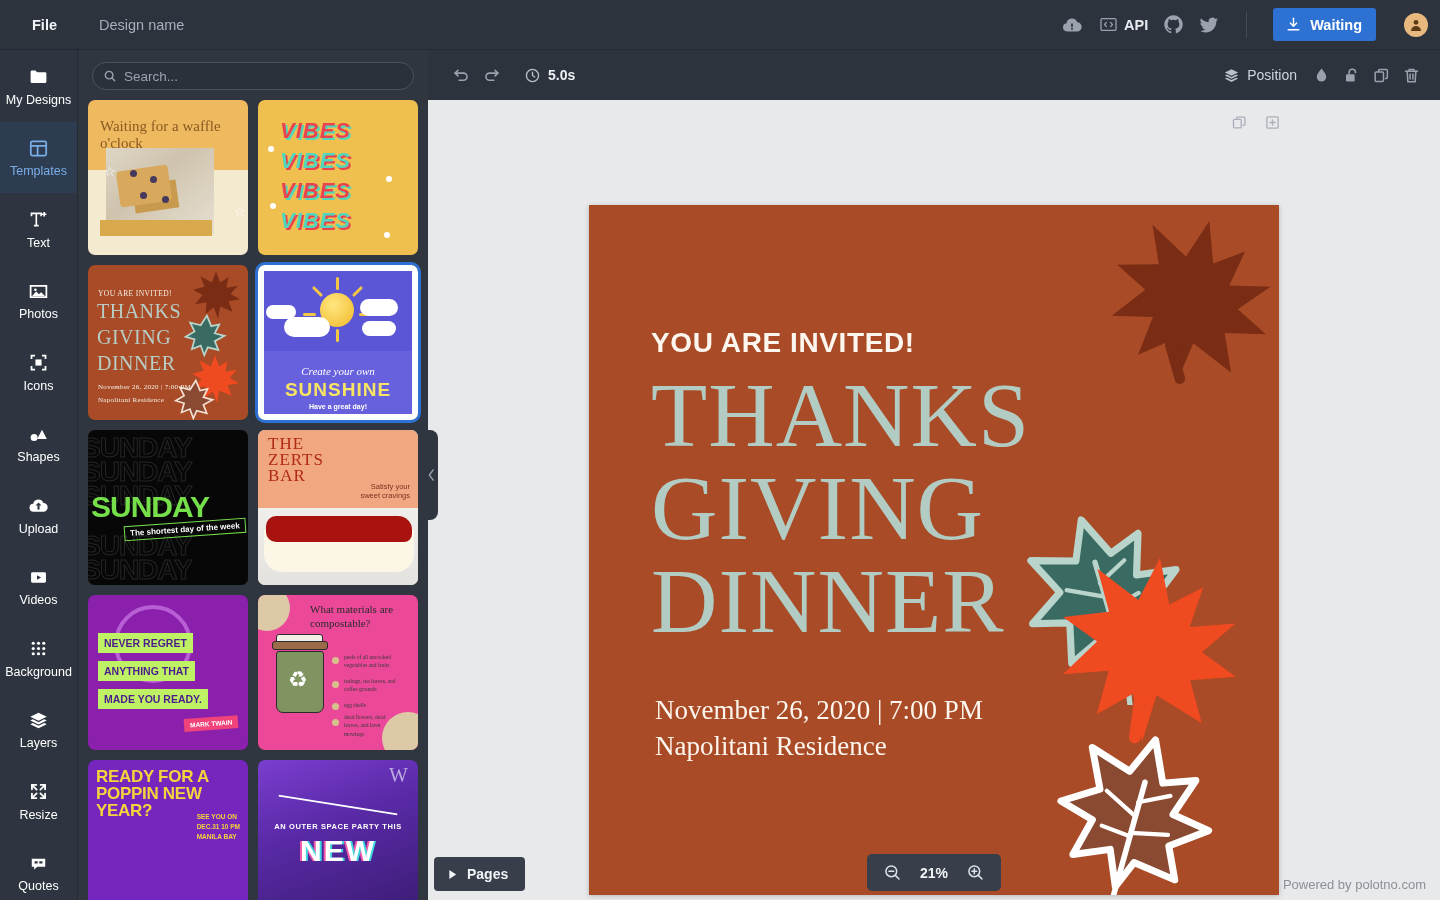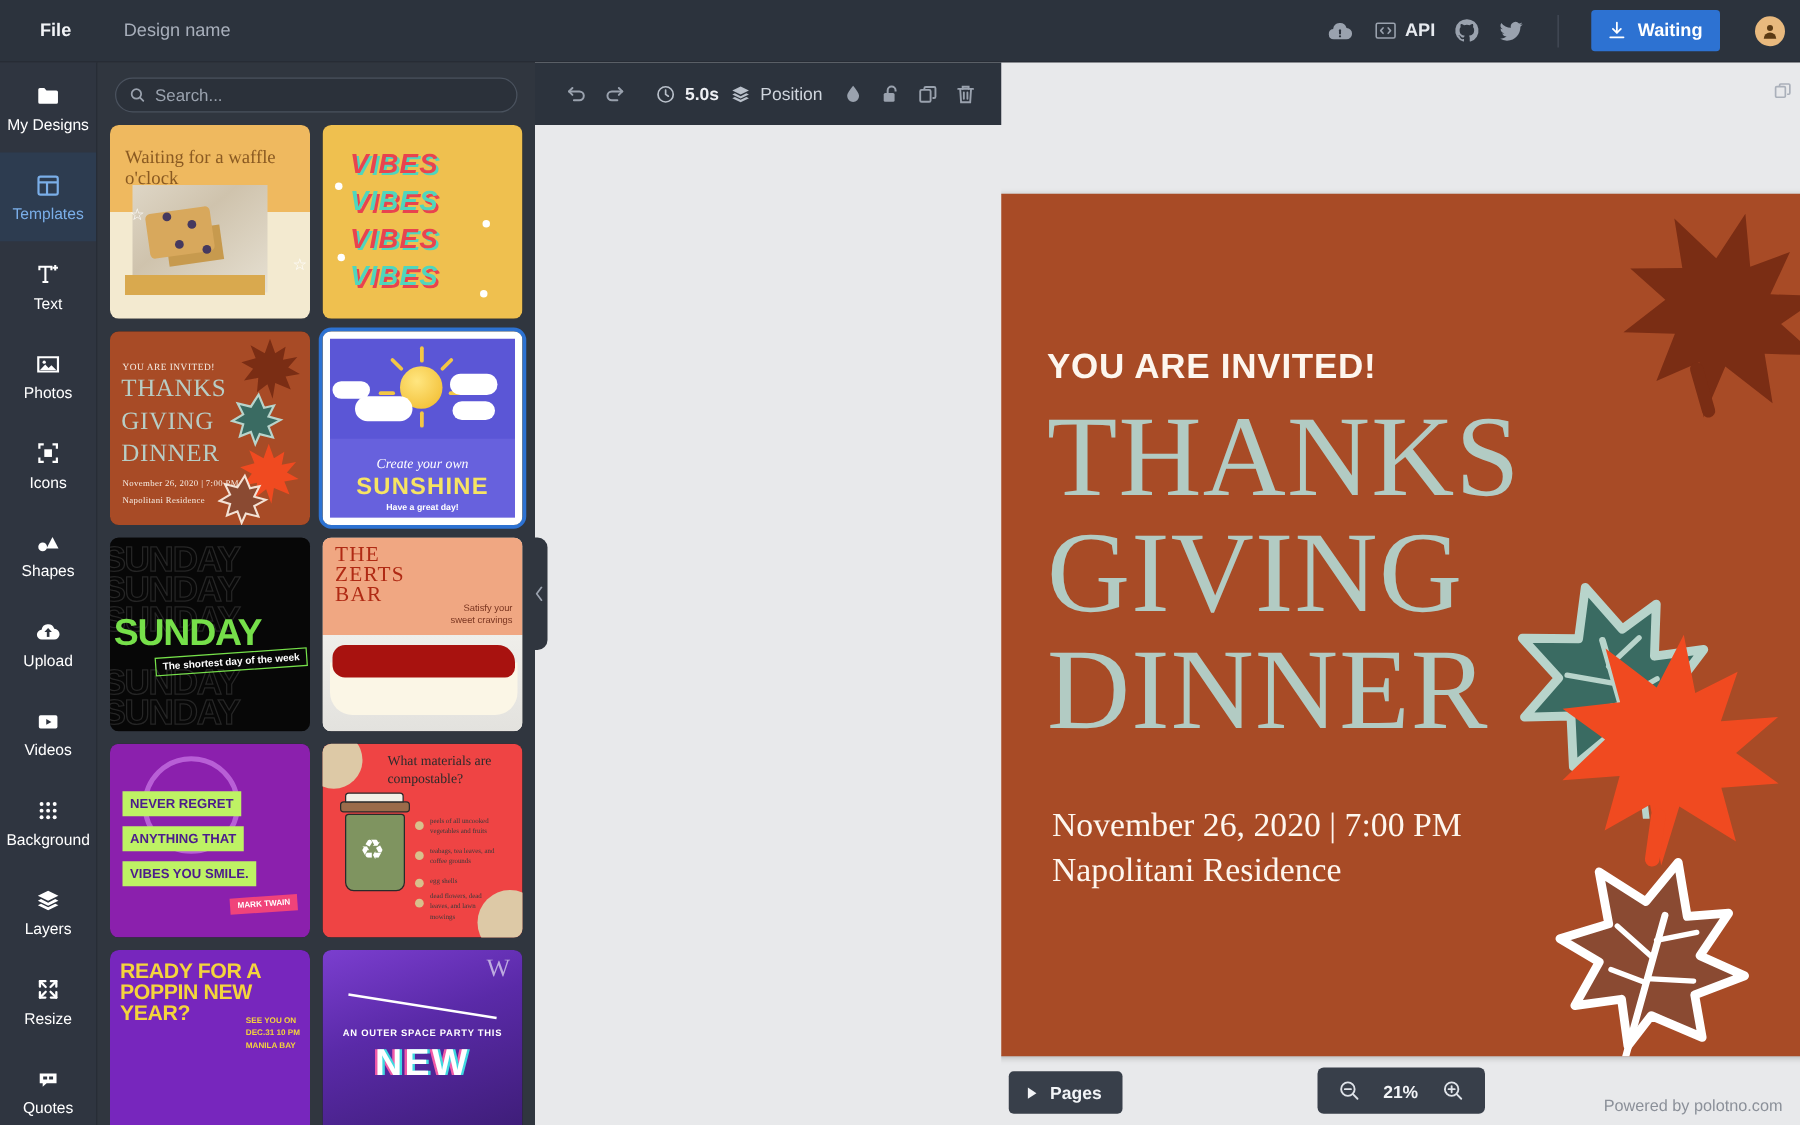--- a/index.html
+++ b/index.html
@@ -189,21 +189,21 @@
   
   .t-regret { background: #8b20ad; }
   .t-regret .ring { position:absolute; left:26px; top:10px; width:78px;height:78px;border-radius:50%;
     border:4px solid #b85fd6; }
   .t-regret .bar { position:absolute; left:10px; background:#bef264; color:#4b1c8c;
     font-weight:800; font-size:10.5px; padding:4px 6px; }
   .t-regret .tag { position:absolute; right:10px; top:122px; background:#f0437a; color:#fff;
     font-weight:800; font-size:6.5px; padding:3px 6px; transform:rotate(-4deg); }
 
   
-  .t-comp { background: #ef4444; }
+  .t-comp { background: #ec4899; }
   .t-comp .blob { position:absolute; border-radius:50%; background:#ddc9a6; }
   .t-comp .q { position:absolute; left:52px; top:8px; right:6px;
     font-family:"Liberation Serif",serif; font-size:11px; color:#2b2b2b; line-height:1.25; }
   .t-comp .bin { position:absolute; left:18px; top:56px; width:48px; height:62px;
     background:#7f9460; border-radius:3px 3px 7px 7px; border:1.5px solid #2a2a2a; }
   .t-comp .lid { position:absolute; left:14px; top:46px; width:56px; height:9px;
     background:#9b6b4a; border-radius:3px; border:1.5px solid #2a2a2a; }
   .t-comp .lid2 { position:absolute; left:18px; top:39px; width:47px; height:8px;
     background:#f2efe6; border-radius:3px 3px 0 0; border:1.5px solid #2a2a2a; }
   .t-comp .recy { position:absolute; left:30px; top:72px; font-size:22px; color:#fff; }
@@ -232,21 +232,21 @@
 
   .panel-handle {
     position: absolute; right: -10px; top: 50%; transform: translateY(-50%);
     width: 14px; height: 90px; background: #30363f;
     border-radius: 0 8px 8px 0;
     display: flex; align-items: center; justify-content: center;
     color: #9aa2ae; font-size: 12px; cursor: pointer; z-index: 5;
   }
 
   
-  .workspace { flex: 1; background: #e8e9eb; display: flex; flex-direction: row; min-width: 0; position: relative; }
+  .workspace { flex: 1; background: #e8e9eb; display: flex; flex-direction: column; min-width: 0; position: relative; }
   .ws-toolbar {
     height: 50px; flex: 0 0 50px; background: #2c333d;
     display: flex; align-items: center; padding: 0 14px 0 18px; gap: 0;
   }
   .tb-btn { width: 30px; height: 30px; display: flex; align-items: center; justify-content: center;
     color: #9aa2ae; cursor: pointer; border-radius: 3px; }
   .dur { display: flex; align-items: center; gap: 7px; margin-left: 18px; cursor: pointer; }
   .dur-txt { color: #eef0f4; font-size: 14px; font-weight: 600; }
   .ws-spacer { flex: 1; }
   .pos-group { display: flex; align-items: center; gap: 7px; color: #b9c0ca;
@@ -610,21 +610,21 @@
                 <div>sweet cravings</div>
               </div>
             </div>
           </div>
 
           <div class="tpl-card">
             <div class="tpl-inner t-regret">
               <div class="ring"></div>
               <div class="bar" style="top:38px">NEVER REGRET</div>
               <div class="bar" style="top:66px">ANYTHING THAT</div>
-              <div class="bar" style="top:94px">VIBES YOU SMILE.</div>
+              <div class="bar" style="top:94px">MADE YOU READY.</div>
               <div class="tag">MARK TWAIN</div>
             </div>
           </div>
 
           <div class="tpl-card">
             <div class="tpl-inner t-comp">
               <div class="blob" style="left:-14px;top:-10px;width:46px;height:46px"></div>
               <div class="blob" style="right:-16px;bottom:-14px;width:52px;height:52px"></div>
               <div class="q">
                 <div>What materials are</div>

